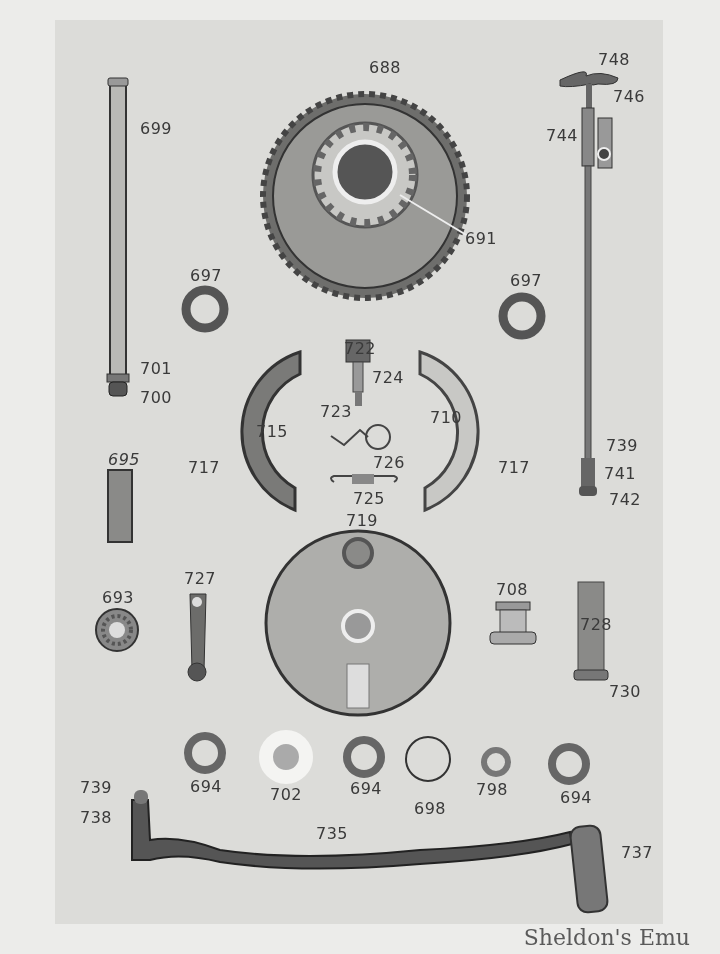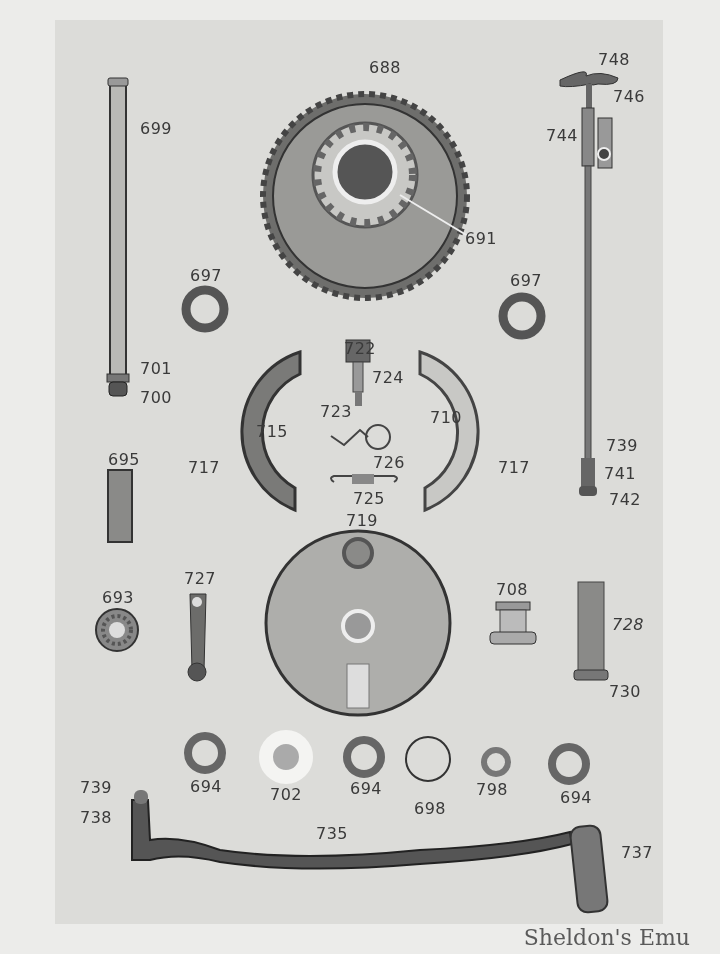--- a/index.html
+++ b/index.html
@@ -123,29 +123,29 @@
     <div class="lbl" style="left: 372px; top: 370px;">724</div>
     <div class="lbl" style="left: 320px; top: 404px;">723</div>
     <div class="lbl" style="left: 256px; top: 424px;">715</div>
     <div class="lbl" style="left: 430px; top: 410px;">710</div>
     <div class="lbl" style="left: 373px; top: 455px;">726</div>
     <div class="lbl" style="left: 353px; top: 491px;">725</div>
     <div class="lbl" style="left: 188px; top: 460px;">717</div>
     <div class="lbl" style="left: 498px; top: 460px;">717</div>
     <div class="lbl" style="left: 140px; top: 361px;">701</div>
     <div class="lbl" style="left: 140px; top: 390px;">700</div>
-    <div class="lbl" style="left: 108px; top: 452px;">695</div>
+    <div class="lbl" style="left: 108px; top: 452px; font-style: italic;">695</div>
     <div class="lbl" style="left: 346px; top: 513px;">719</div>
     <div class="lbl" style="left: 606px; top: 438px;">739</div>
     <div class="lbl" style="left: 604px; top: 466px;">741</div>
     <div class="lbl" style="left: 609px; top: 492px;">742</div>
     <div class="lbl" style="left: 102px; top: 590px;">693</div>
     <div class="lbl" style="left: 184px; top: 571px;">727</div>
     <div class="lbl" style="left: 496px; top: 582px;">708</div>
-    <div class="lbl" style="left: 612px; top: 617px; font-style: italic;">728</div>
+    <div class="lbl" style="left: 580px; top: 617px;">728</div>
     <div class="lbl" style="left: 609px; top: 684px;">730</div>
     <div class="lbl" style="left: 190px; top: 779px;">694</div>
     <div class="lbl" style="left: 270px; top: 787px;">702</div>
     <div class="lbl" style="left: 350px; top: 781px;">694</div>
     <div class="lbl" style="left: 414px; top: 787px; margin-top: 14px;">698</div>
     <div class="lbl" style="left: 476px; top: 782px;">798</div>
     <div class="lbl" style="left: 560px; top: 790px;">694</div>
     <div class="lbl" style="left: 80px; top: 780px;">739</div>
     <div class="lbl" style="left: 80px; top: 810px;">738</div>
     <div class="lbl" style="left: 316px; top: 826px;">735</div>

